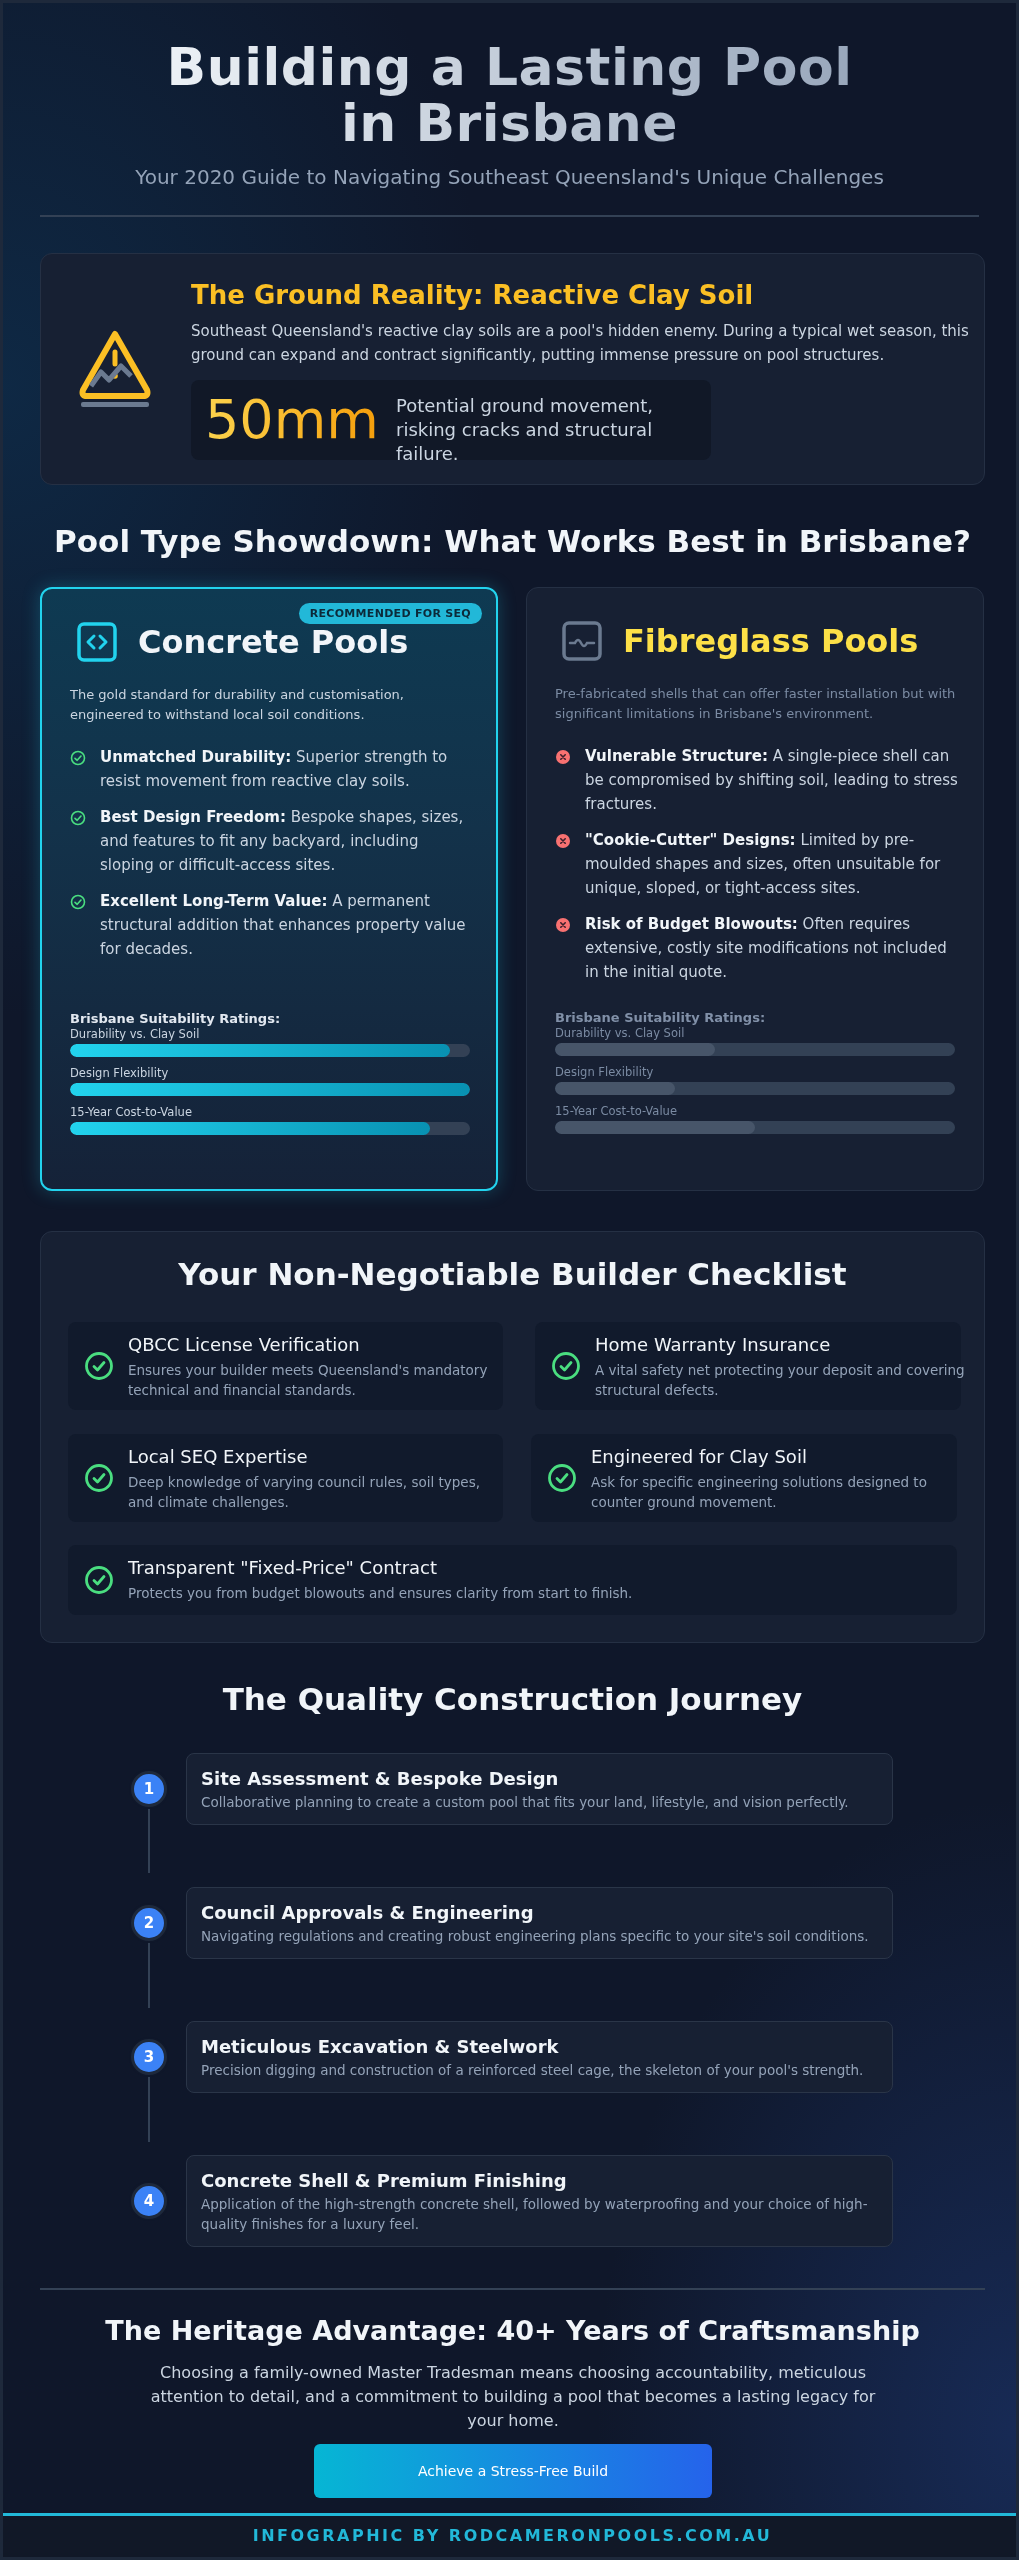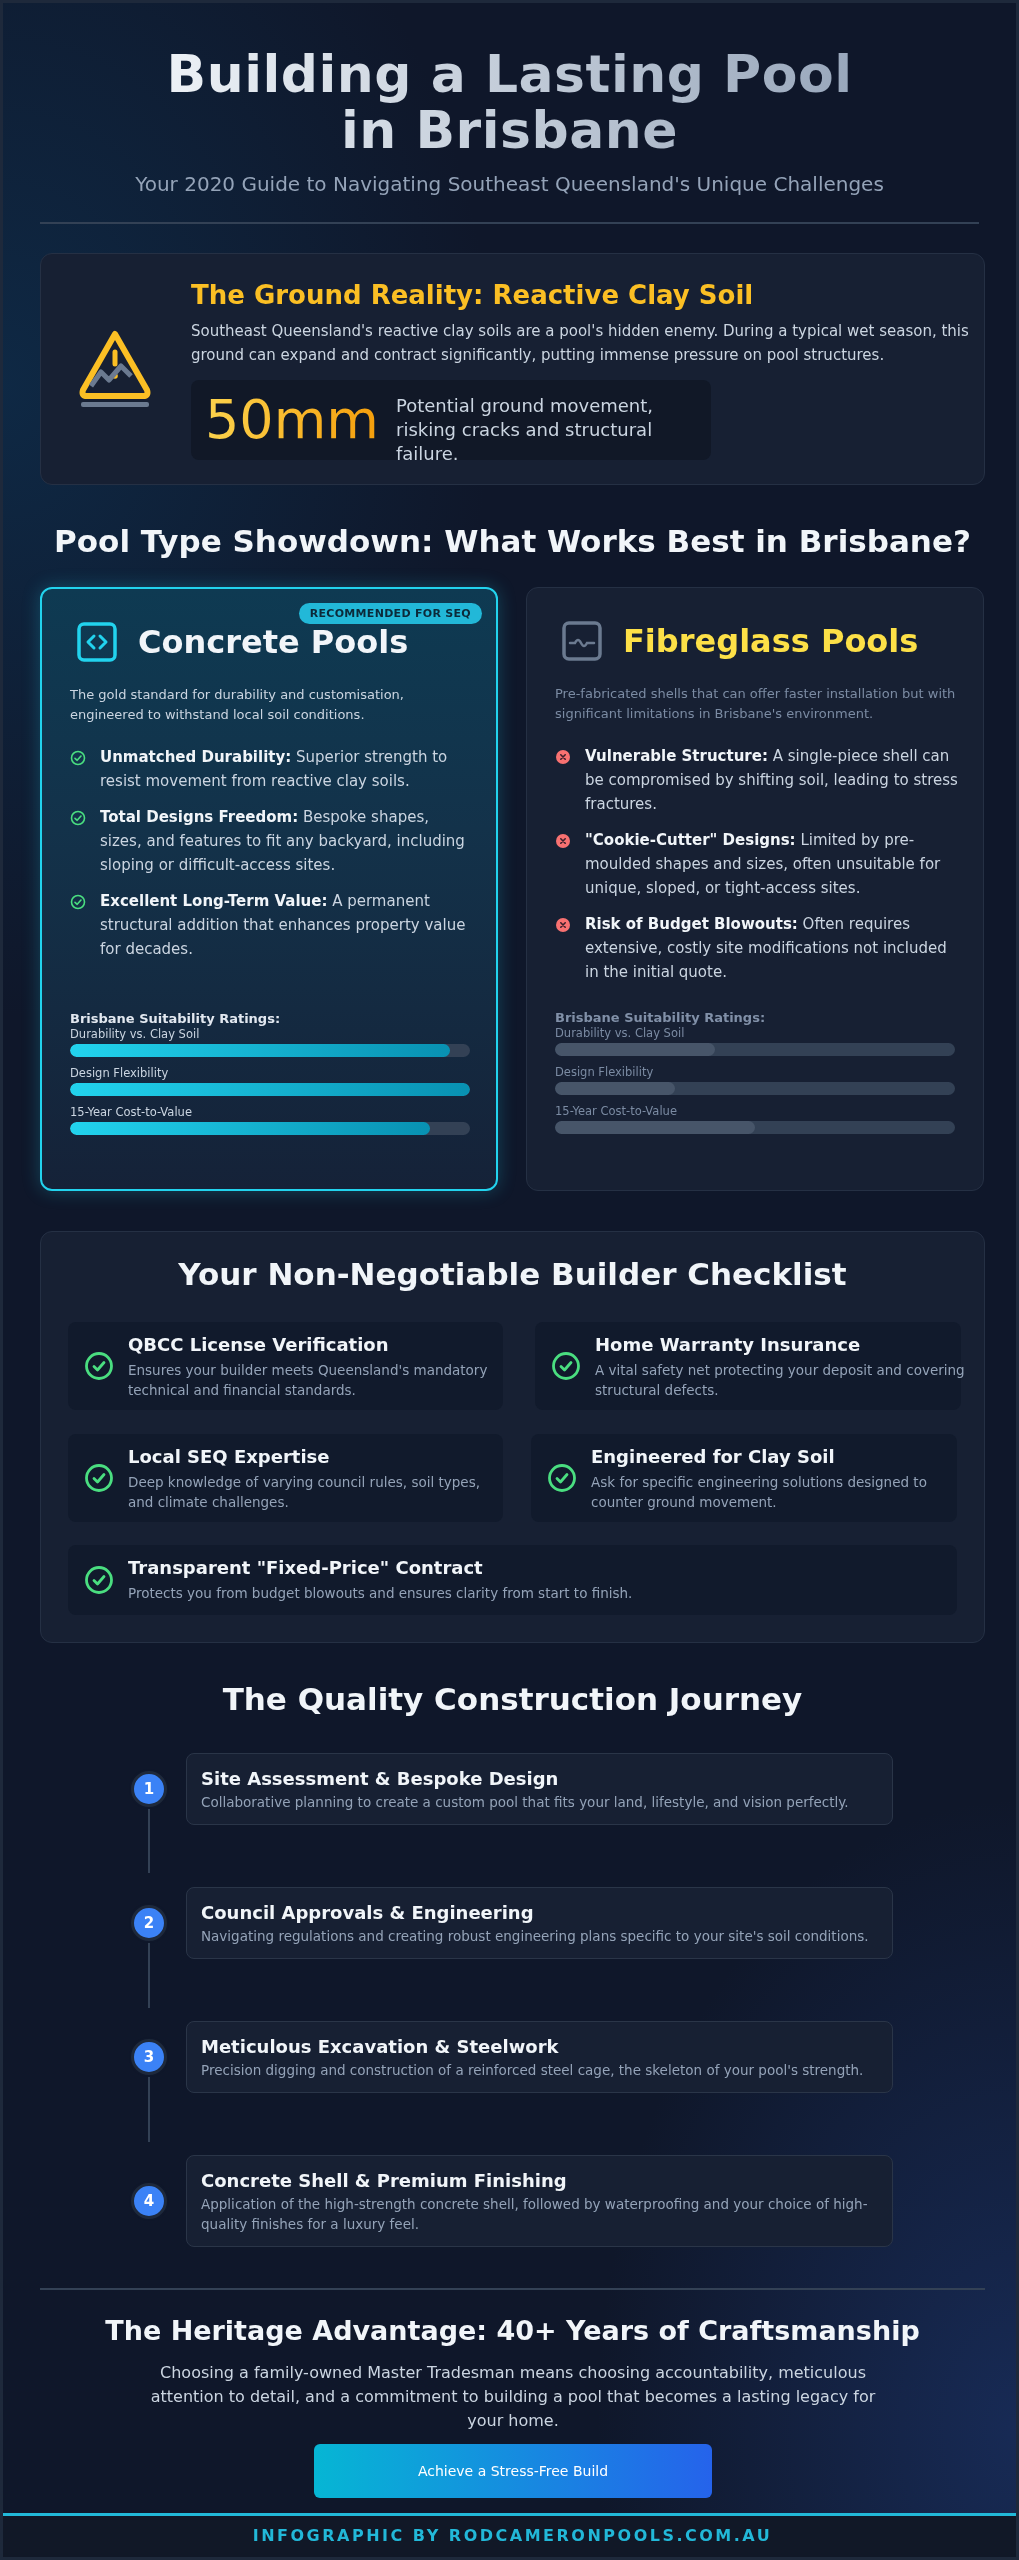--- a/index.html
+++ b/index.html
@@ -3,21 +3,21 @@
 <meta charset="utf-8">
 <style>
 *{box-sizing:border-box;margin:0;padding:0}
 html,body{width:1019px;height:2560px;overflow:hidden}
 body{background:#0f172a;font-family:"DejaVu Sans",sans-serif;color:#e2e8f0;position:relative}
 .page{position:absolute;left:0;top:0;width:1019px;height:2560px;border:3px solid #1e293b;
  background:radial-gradient(ellipse 700px 900px at 0% 15%, rgba(14,55,90,0.55), transparent 70%),
  radial-gradient(ellipse 600px 900px at 100% 95%, rgba(30,58,120,0.55), transparent 70%),#0f172a;overflow:hidden}
 .header{text-align:center;padding-top:32px}
 .title{font-size:52px;font-weight:bold;line-height:56px;letter-spacing:0.5px;
- background:linear-gradient(90deg,#f1f5f9,#94a3b8);-webkit-background-clip:text;background-clip:text;color:transparent;width:760px;margin:11px auto}
+ background:linear-gradient(90deg,#f1f5f9,#94a3b8);-webkit-background-clip:text;background-clip:text;color:transparent;width:760px;margin:4px auto}
 .subtitle{font-size:20px;color:#94a3b8;margin-top:14px}
 .hr{height:2px;background:#334155;margin:26px 37px 0 37px}
 .soil-card{position:absolute;left:37px;top:250px;width:945px;height:232px;background:#172033;border:1px solid #253044;border-radius:12px}
 .soil-icon{position:absolute;left:30px;top:70px;width:88px;height:88px}
 .soil-title{position:absolute;left:150px;top:26px;font-size:26px;font-weight:bold;color:#fbbf24}
 .soil-text{position:absolute;left:150px;top:65px;width:780px;font-size:15px;line-height:24px;color:#cbd5e1}
 .stat-box{position:absolute;left:150px;top:126px;width:520px;height:80px;background:#111827;border-radius:8px}
 .stat-num{position:absolute;left:14px;top:8px;font-size:54px;font-weight:normal;background:linear-gradient(90deg,#fcd34d,#f59e0b);-webkit-background-clip:text;background-clip:text;color:transparent}
 .stat-desc{position:absolute;left:205px;top:14px;width:300px;font-size:18px;line-height:24px;color:#cbd5e1}
 .showdown{position:absolute;left:0;width:1019px;top:520px;text-align:center;font-size:31px;font-weight:bold;color:#f1f5f9}
@@ -46,21 +46,21 @@
 .fibre .rating-label{color:#7b8ba3}
 .track{height:13px;border-radius:7px;background:#334155;margin-top:2px;overflow:hidden}
 .fill{height:100%;border-radius:7px}
 .concrete .fill{background:linear-gradient(90deg,#22d3ee,#0891b2)}
 .fibre .fill{background:#475569}
 .fibre .track{background:#334155}
 .checklist{position:absolute;left:37px;top:1228px;width:945px;height:412px;background:#172033;border:1px solid #253044;border-radius:12px}
 .check-title{position:absolute;left:0;width:100%;top:24px;text-align:center;font-size:31px;font-weight:bold;color:#f1f5f9}
 .check-item{position:absolute;height:88px;background:#111a2c;border-radius:8px}
 .check-icon{position:absolute;left:16px;width:30px;height:30px}
-.check-name{position:absolute;left:60px;top:12px;font-size:18px;font-weight:bold;color:#f1f5f9}
+.check-name{position:absolute;left:60px;top:12px;font-size:18px;font-weight:normal;color:#f1f5f9}
 .check-desc{position:absolute;left:60px;top:38px;width:370px;font-size:13.5px;line-height:20px;color:#94a3b8}
 .journey-title{position:absolute;left:0;width:1019px;top:1678px;text-align:center;font-size:31px;font-weight:bold;color:#f1f5f9}
 .step-line{position:absolute;left:145px;width:2px;background:#334155}
 .step-num{position:absolute;left:128px;width:36px;height:36px;border-radius:50%;background:#3b82f6;border:3px solid #1e293b;color:#fff;font-weight:bold;font-size:15px;text-align:center;line-height:30px;box-shadow:0 0 0 2px #0f172a}
 .step-card{position:absolute;left:183px;width:707px;height:72px;background:#172033;border:1px solid #2a3548;border-radius:8px}
 .step-card.tall{height:92px}
 .step-name{position:absolute;left:14px;top:14px;font-size:18px;font-weight:bold;color:#f1f5f9}
 .step-desc{position:absolute;left:14px;top:38px;width:680px;font-size:13.5px;line-height:20px;color:#94a3b8}
 .hr2{position:absolute;left:37px;top:2285px;width:945px;height:2px;background:#334155}
 .heritage-title{position:absolute;left:0;width:1019px;top:2312px;text-align:center;font-size:27px;font-weight:bold;color:#f1f5f9}
@@ -113,21 +113,21 @@
             <circle cx="8" cy="8" r="6.5" fill="none" stroke="#4ade80" stroke-width="1.6"></circle>
             <polyline points="5,8.3 7.2,10.3 11,6" fill="none" stroke="#4ade80" stroke-width="1.6" stroke-linecap="round" stroke-linejoin="round"></polyline>
           </svg>
         <b>Unmatched Durability:</b><span> Superior strength to resist movement from reactive clay soils.</span>
       </li>
       <li>
         <svg class="feat-icon" viewBox="0 0 16 16">
             <circle cx="8" cy="8" r="6.5" fill="none" stroke="#4ade80" stroke-width="1.6"></circle>
             <polyline points="5,8.3 7.2,10.3 11,6" fill="none" stroke="#4ade80" stroke-width="1.6" stroke-linecap="round" stroke-linejoin="round"></polyline>
           </svg>
-        <b>Total Designs Freedom:</b><span> Bespoke shapes, sizes, and features to fit any backyard, including sloping or difficult-access sites.</span>
+        <b>Best Design Freedom:</b><span> Bespoke shapes, sizes, and features to fit any backyard, including sloping or difficult-access sites.</span>
       </li>
       <li>
         <svg class="feat-icon" viewBox="0 0 16 16">
             <circle cx="8" cy="8" r="6.5" fill="none" stroke="#4ade80" stroke-width="1.6"></circle>
             <polyline points="5,8.3 7.2,10.3 11,6" fill="none" stroke="#4ade80" stroke-width="1.6" stroke-linecap="round" stroke-linejoin="round"></polyline>
           </svg>
         <b>Excellent Long-Term Value:</b><span> A permanent structural addition that enhances property value for decades.</span>
       </li>
     </ul>
     <div class="ratings">

